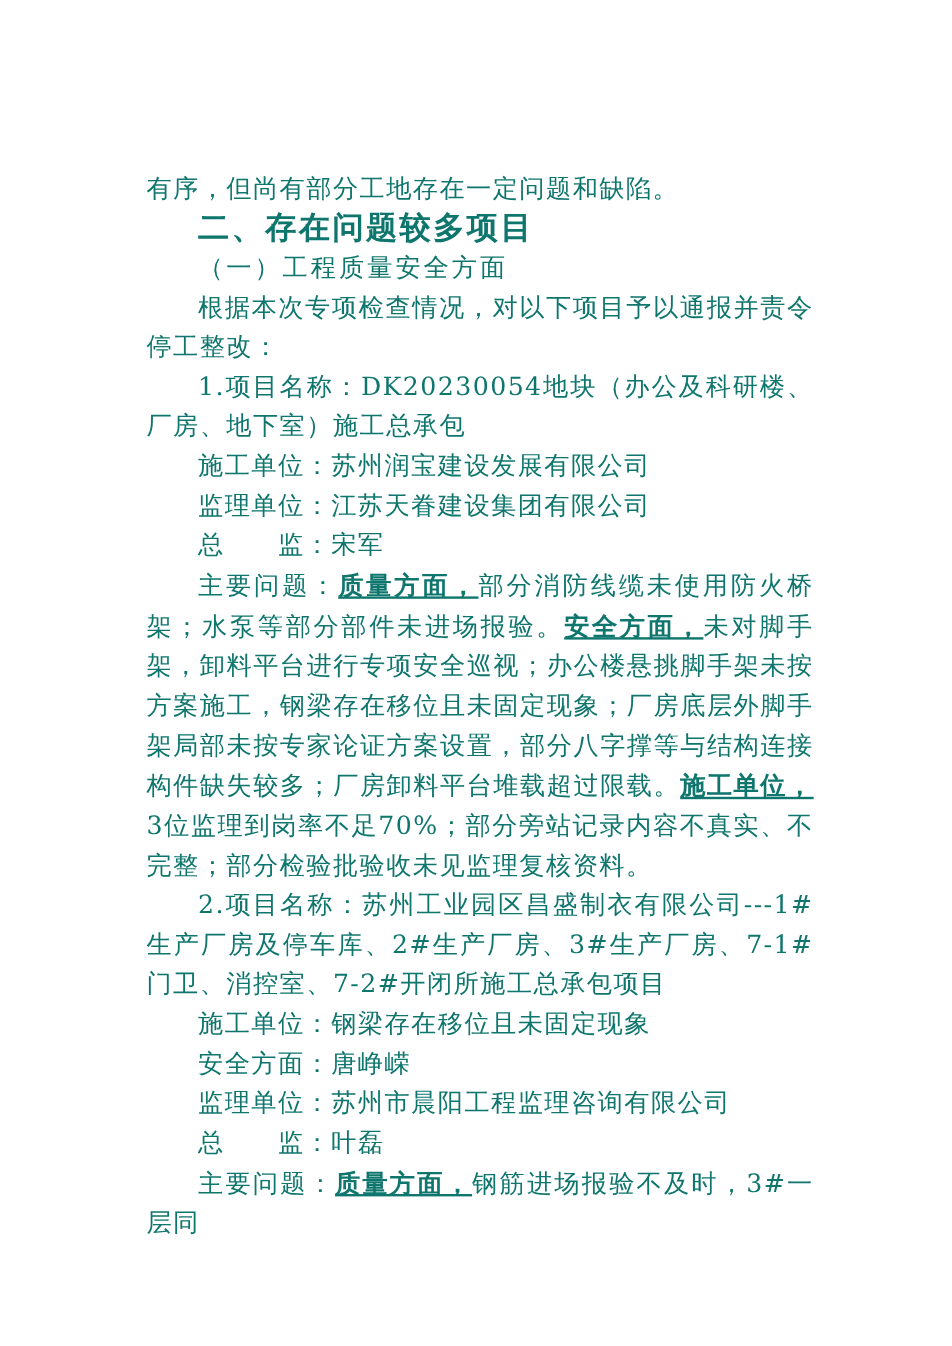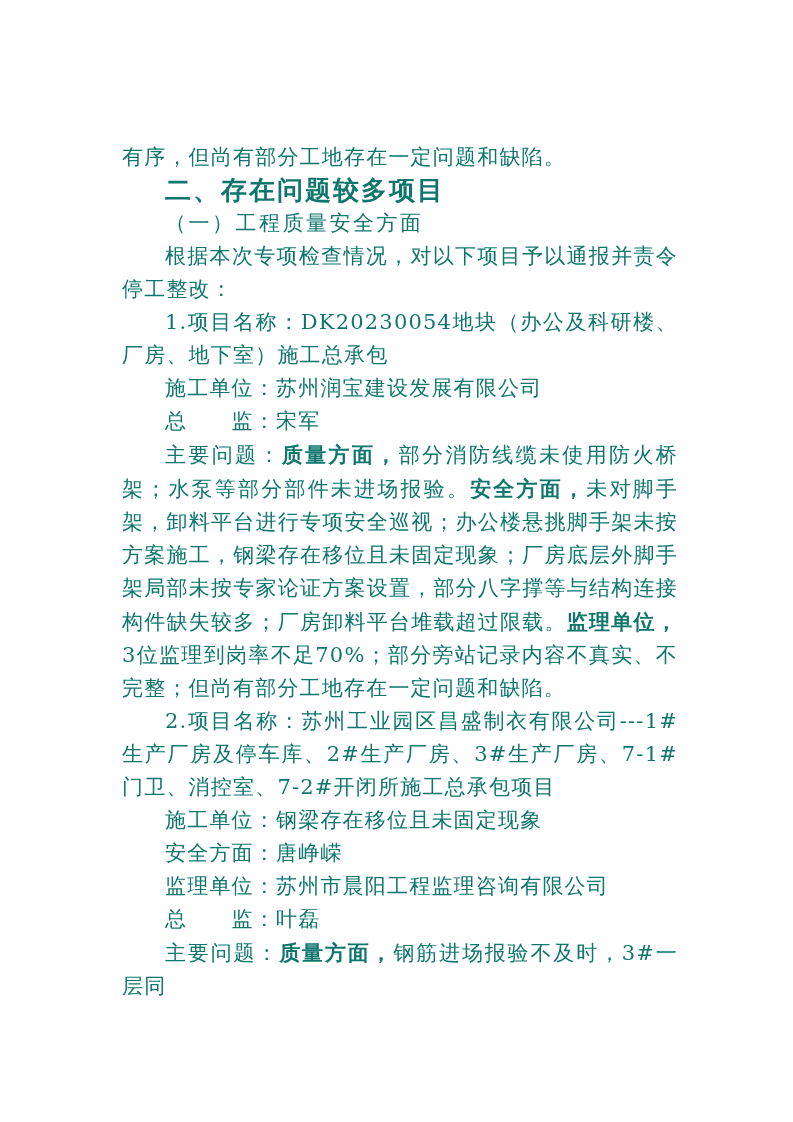--- a/index.html
+++ b/index.html
@@ -40,20 +40,21 @@
     font-family: "DejaVu Sans", "Liberation Sans", sans-serif;
     font-weight: 700;
     font-size: 26px;
     letter-spacing: 2px;
   }
   .heading-kai {
     letter-spacing: 2.5px;
   }
   .bold-run {
     font-weight: 700;
+    text-decoration: underline;
   }
 </style>
 </head>
 <body>
 
 <div class="page">
   <div class="doc-body">
 
     <p><span>有序，但尚有部分工地存在一定问题和缺陷。</span></p>
 
@@ -61,24 +62,25 @@
 
     <p class="indent heading-kai"><span>（一）工程质量安全方面</span></p>
 
     <p class="indent"><span>根据本次专项检查情况，对以下项目予以通报并责令停工整改：</span></p>
 
     <p class="indent"><span>1.项目名称：DK20230054地块（办公及科研楼、厂房、地下室）施工总承包</span></p>
 
     <p class="indent"><span>施工单位：苏州润宝建设发展有限公司</span></p>
 
 
+    <p class="indent"><span>监理单位：江苏天眷建设集团有限公司</span></p>
 
     <p class="indent"><span>总　　监：宋军</span></p>
 
-    <p class="indent"><span>主要问题：</span><span class="bold-run">质量方面，</span><span>部分消防线缆未使用防火桥架；水泵等部分部件未进场报验。</span><span class="bold-run">安全方面，</span><span>未对脚手架，卸料平台进行专项安全巡视；办公楼悬挑脚手架未按方案施工，钢梁存在移位且未固定现象；厂房底层外脚手架局部未按专家论证方案设置，部分八字撑等与结构连接构件缺失较多；厂房卸料平台堆载超过限载。</span><span class="bold-run">监理单位，</span><span>3位监理到岗率不足70%；部分旁站记录内容不真实、不完整；但尚有部分工地存在一定问题和缺陷。</span></p>
+    <p class="indent"><span>主要问题：</span><span class="bold-run">质量方面，</span><span>部分消防线缆未使用防火桥架；水泵等部分部件未进场报验。</span><span class="bold-run">安全方面，</span><span>未对脚手架，卸料平台进行专项安全巡视；办公楼悬挑脚手架未按方案施工，钢梁存在移位且未固定现象；厂房底层外脚手架局部未按专家论证方案设置，部分八字撑等与结构连接构件缺失较多；厂房卸料平台堆载超过限载。</span><span class="bold-run">施工单位，</span><span>3位监理到岗率不足70%；部分旁站记录内容不真实、不完整；部分检验批验收未见监理复核资料。</span></p>
 
     <p class="indent"><span>2.项目名称：苏州工业园区昌盛制衣有限公司---1#生产厂房及停车库、2#生产厂房、3#生产厂房、7-1#门卫、消控室、7-2#开闭所施工总承包项目</span></p>
 
     <p class="indent"><span>施工单位：钢梁存在移位且未固定现象</span></p>
 
     <p class="indent"><span>安全方面：唐峥嵘</span></p>
 
     <p class="indent"><span>监理单位：苏州市晨阳工程监理咨询有限公司</span></p>
 
     <p class="indent"><span>总　　监：叶磊</span></p>

